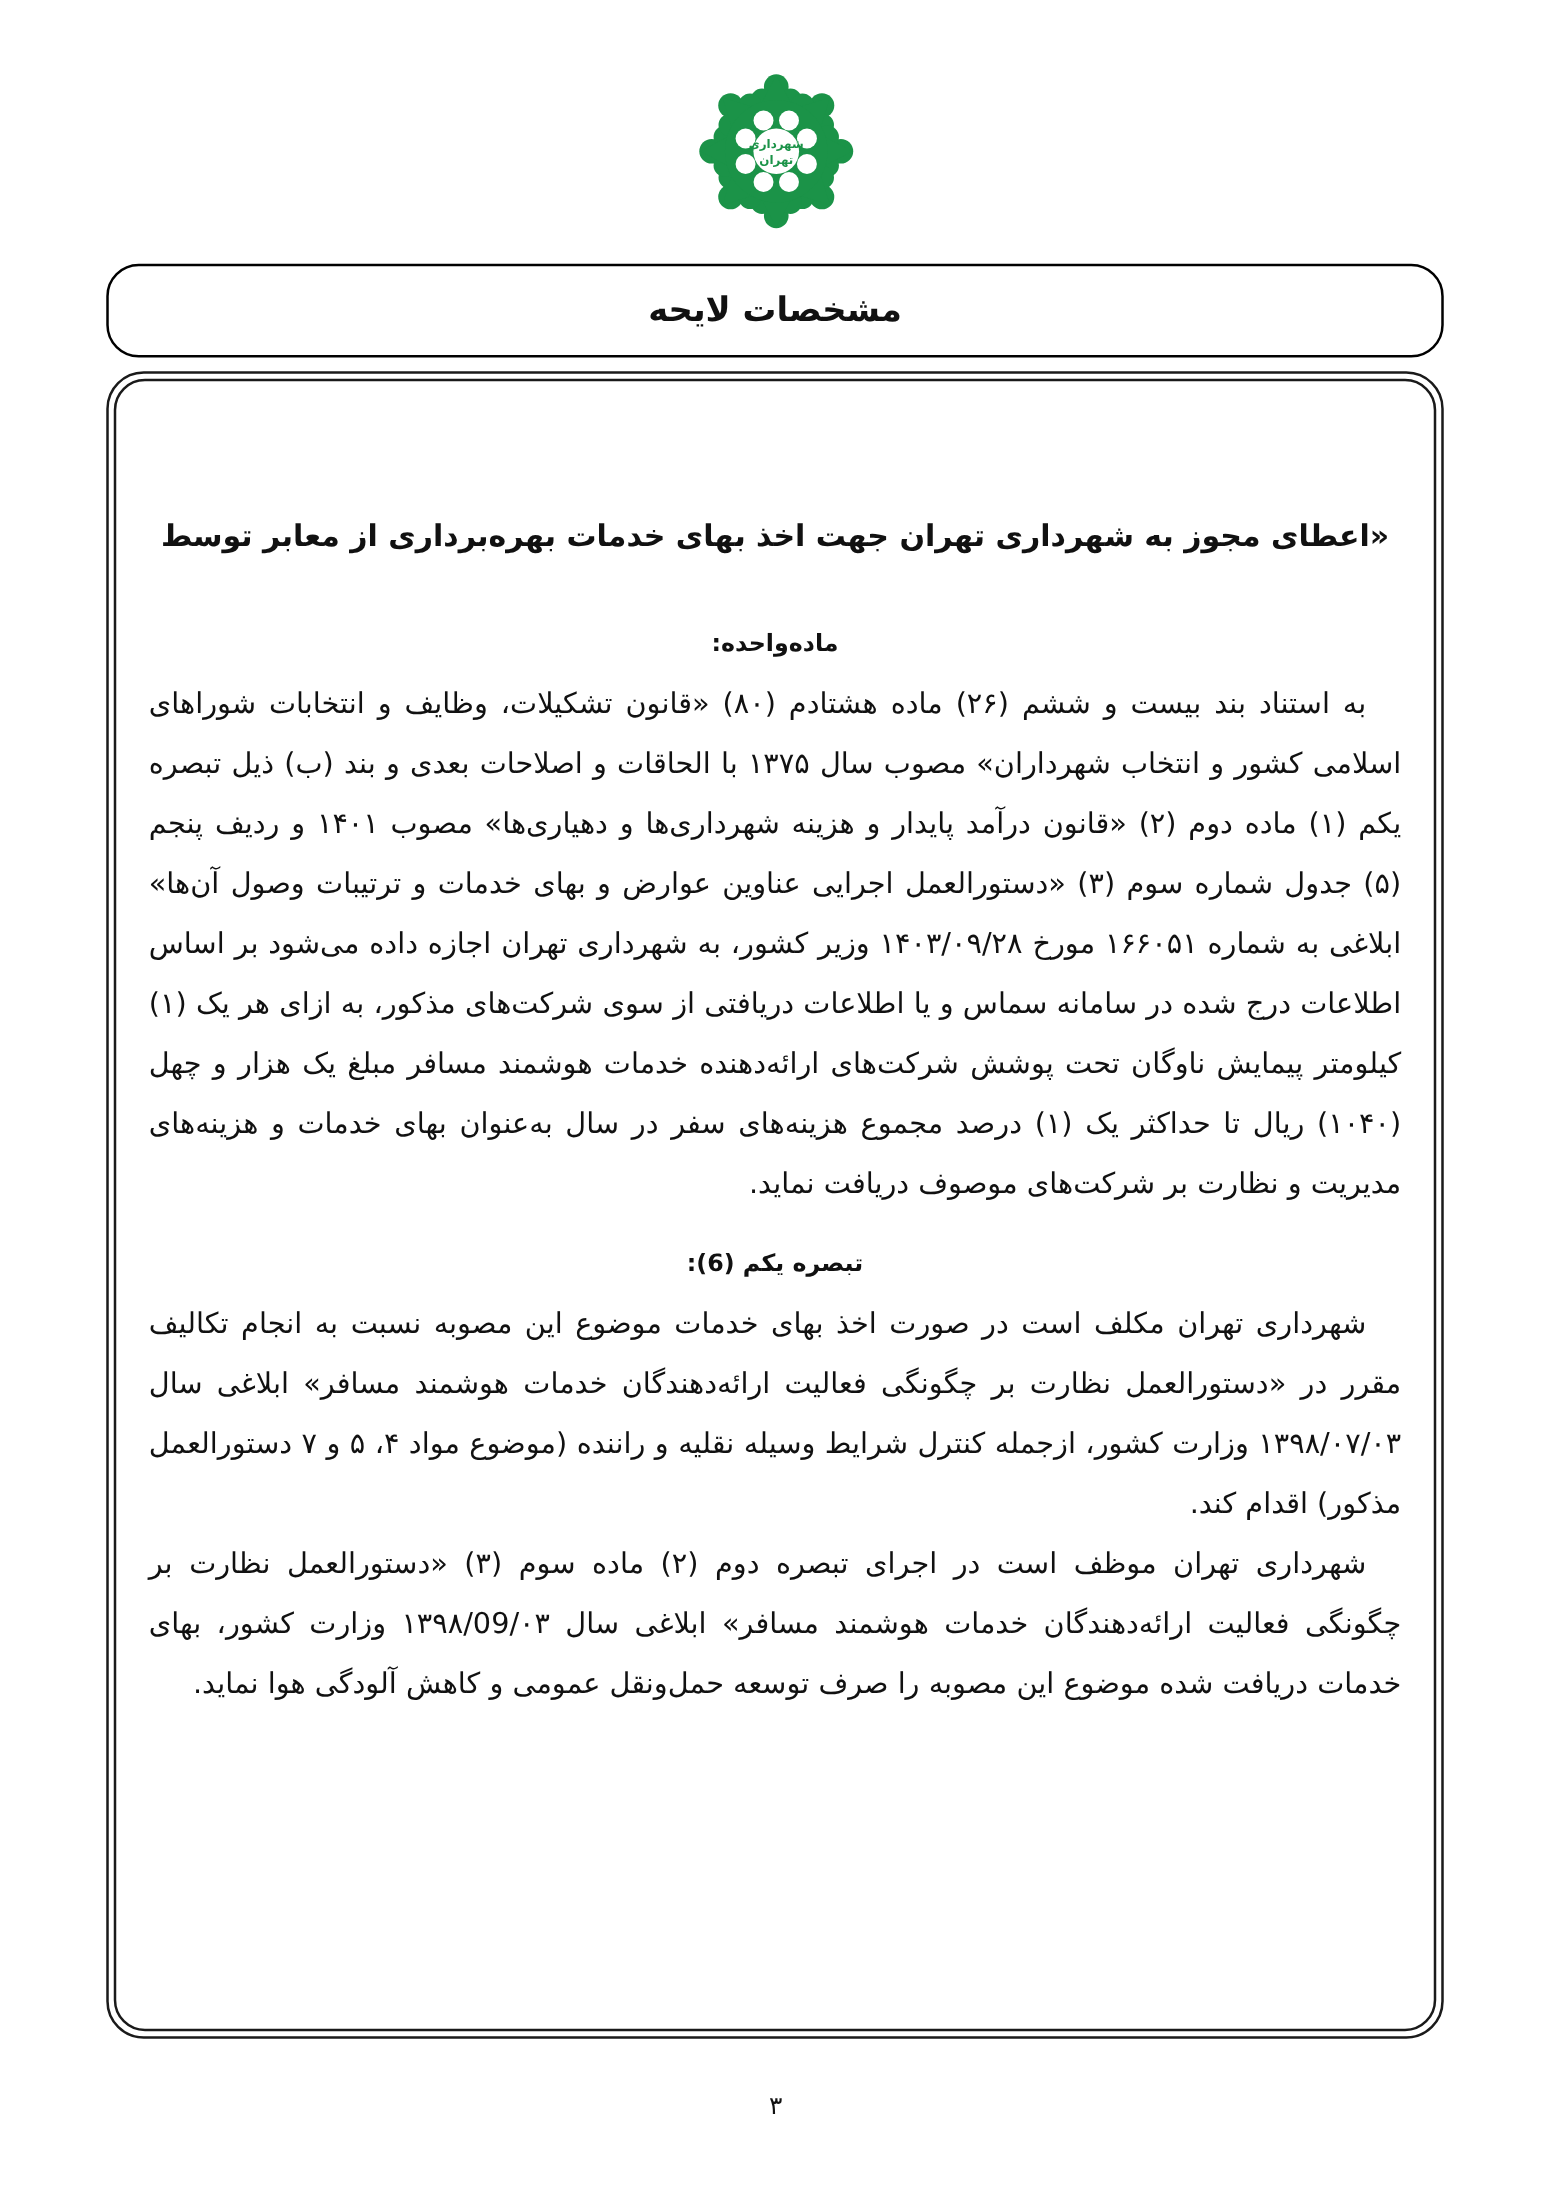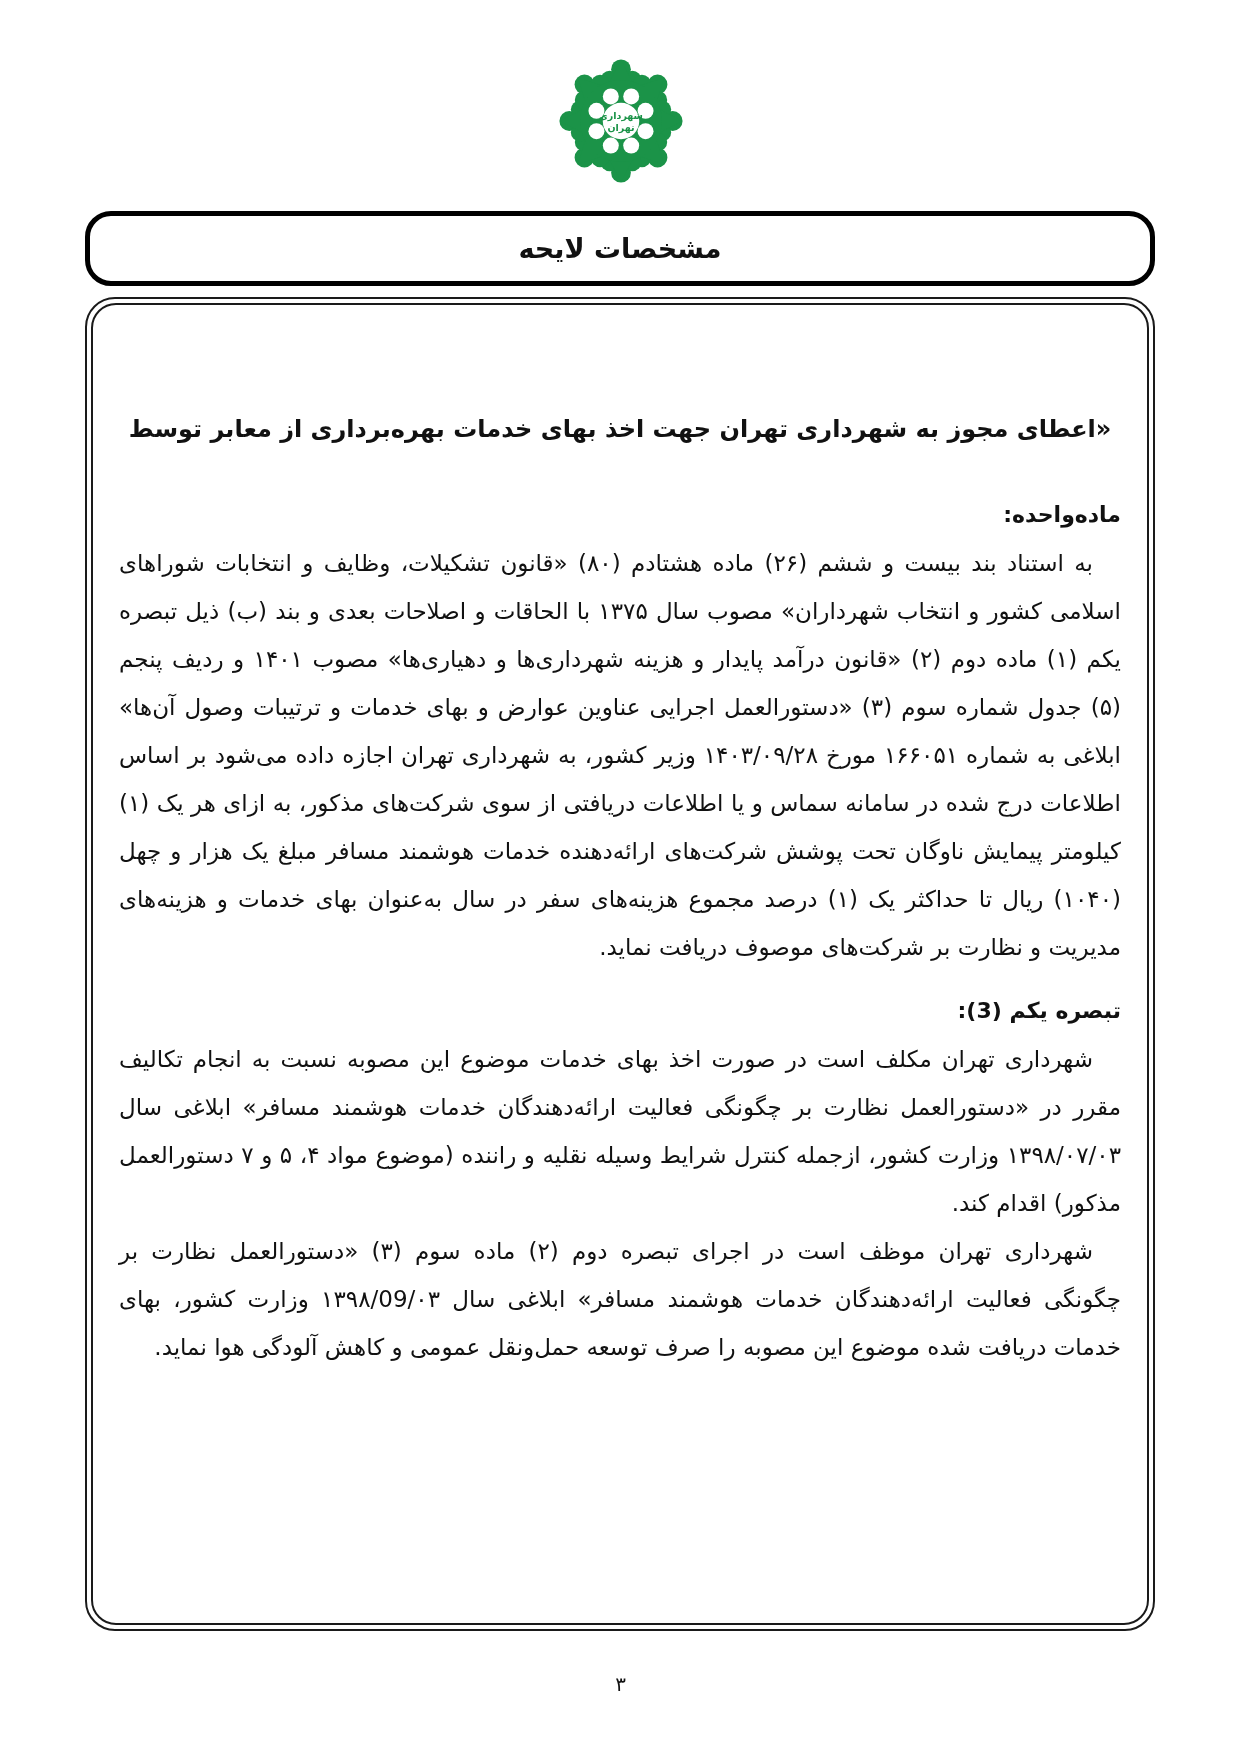--- a/index.html
+++ b/index.html
@@ -15,21 +15,21 @@
   }
   .logo-wrap {
     position:absolute; top:42px; left:50%;
     transform:translateX(-50%);
     width:156px; height:158px;
     display:flex; align-items:center; justify-content:center;
   }
   .spec-box {
     position:absolute; left:85px; top:211px;
     width:1070px; height:75px;
-    border:5px solid #000000; border-radius:26px;
+    border:2px solid #000000; border-radius:26px;
     box-sizing:border-box;
     display:flex; align-items:center; justify-content:center;
     background:#fff;
   }
   .spec-title { font-size:27px; font-weight:bold; }
   .main-box {
     position:absolute; left:85px; top:297px;
     width:1070px; height:1334px;
     border:2.5px solid #1a1a1a; border-radius:30px;
     box-sizing:border-box; background:#fff;
@@ -45,24 +45,24 @@
   }
   .doc-title {
     margin-top:102px;
     text-align:center;
     font-weight:bold;
     font-size:24px;
     line-height:56px;
   }
   .sec-heading {
     font-weight:bold;
-    font-size:22px;
+    font-size:19px;
     line-height:48px;
     margin-top:16px;
-    text-align:right;
+    text-align:center;
   }
   .sec-heading.first { margin-top:34px; }
   .sec-body {
     font-size:23px;
     line-height:48px;
     text-align:justify;
     text-indent:28px;
     margin:0;
   }
   .page-number {
@@ -153,21 +153,21 @@
     <div class="main-box-inner"></div>
     <div class="content">
 
       <div class="doc-title">
         <div>«اعطای مجوز به شهرداری تهران جهت اخذ بهای خدمات بهره‌برداری از معابر توسط</div>
       </div>
 
       <div class="sec-heading first">ماده‌واحده:</div>
       <p class="sec-body">به استناد بند بیست و ششم (۲۶) ماده هشتادم (۸۰) «قانون تشکیلات، وظایف و انتخابات شوراهای اسلامی کشور و انتخاب شهرداران» مصوب سال ۱۳۷۵ با الحاقات و اصلاحات بعدی و بند (ب) ذیل تبصره یکم (۱) ماده دوم (۲) «قانون درآمد پایدار و هزینه شهرداری‌ها و دهیاری‌ها» مصوب ۱۴۰۱ و ردیف پنجم (۵) جدول شماره سوم (۳) «دستورالعمل اجرایی عناوین عوارض و بهای خدمات و ترتیبات وصول آن‌ها» ابلاغی به شماره ۱۶۶۰۵۱ مورخ ۱۴۰۳/۰۹/۲۸ وزیر کشور، به شهرداری تهران اجازه داده می‌شود بر اساس اطلاعات درج شده در سامانه سماس و یا اطلاعات دریافتی از سوی شرکت‌های مذکور، به ازای هر یک (۱) کیلومتر پیمایش ناوگان تحت پوشش شرکت‌های ارائه‌دهنده خدمات هوشمند مسافر مبلغ یک هزار و چهل (۱۰۴۰) ریال تا حداکثر یک (۱) درصد مجموع هزینه‌های سفر در سال به‌عنوان بهای خدمات و هزینه‌های مدیریت و نظارت بر شرکت‌های موصوف دریافت نماید.</p>
 
-      <div class="sec-heading">تبصره یکم (3):</div>
+      <div class="sec-heading">تبصره یکم (6):</div>
       <p class="sec-body">شهرداری تهران مکلف است در صورت اخذ بهای خدمات موضوع این مصوبه نسبت به انجام تکالیف مقرر در «دستورالعمل نظارت بر چگونگی فعالیت ارائه‌دهندگان خدمات هوشمند مسافر» ابلاغی سال ۱۳۹۸/۰۷/۰۳ وزارت کشور، ازجمله کنترل شرایط وسیله نقلیه و راننده (موضوع مواد ۴، ۵ و ۷ دستورالعمل مذکور) اقدام کند.</p>
 
       <p class="sec-body">شهرداری تهران موظف است در اجرای تبصره دوم (۲) ماده سوم (۳) «دستورالعمل نظارت بر چگونگی فعالیت ارائه‌دهندگان خدمات هوشمند مسافر» ابلاغی سال ۱۳۹۸/09/۰۳ وزارت کشور، بهای خدمات دریافت شده موضوع این مصوبه را صرف توسعه حمل‌ونقل عمومی و کاهش آلودگی هوا نماید.</p>
 
     </div>
   </div>
 
   <div class="page-number">۳</div>
 
 </div>

